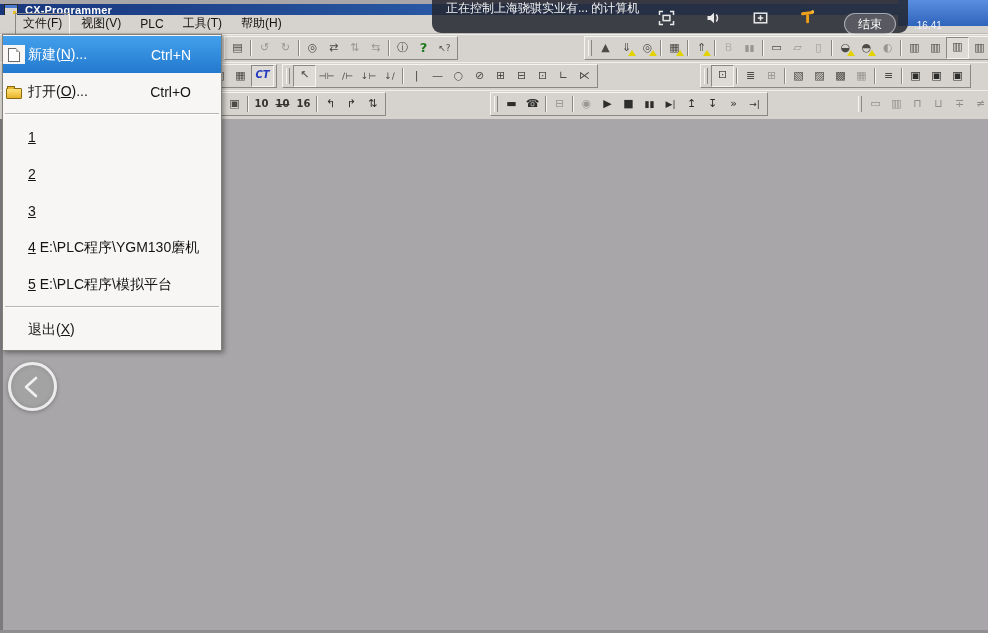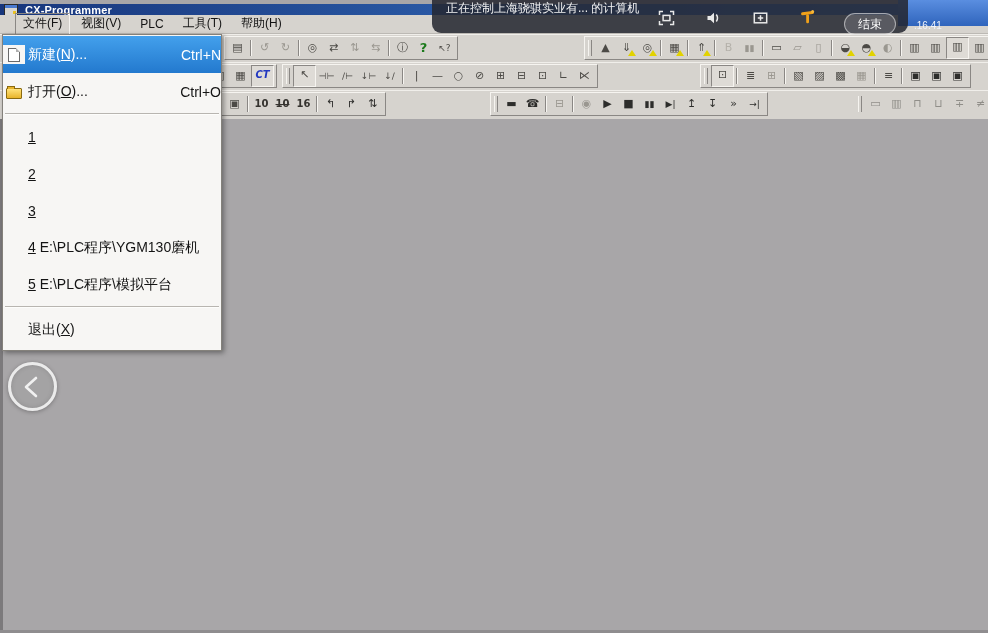--- a/index.html
+++ b/index.html
@@ -51,21 +51,21 @@
   .tsep{width:1px;height:16px;background:#8a8784;border-right:1px solid #f6f4f0;margin:0 2px;flex:none;}
   
   .menu{position:absolute;left:2px;top:34px;width:220px;background:#f7f6f4;
     border:1px solid #84817b;box-shadow:2px 2px 5px rgba(0,0,0,.38);padding:1px 0 2px;
     box-sizing:border-box;z-index:50;}
   .mi{height:37px;display:flex;align-items:center;font-size:14px;color:#141414;}
   .mi.selected{background:linear-gradient(180deg,#43a0ec,#2379ce);color:#fff;}
   .mic{width:22px;height:19px;display:flex;justify-content:center;align-items:center;flex:none;background:#f7f6f4;}
   .mlab{flex:1;padding-left:3px;white-space:nowrap;overflow:hidden;}
   .accel{text-decoration:underline;}
-  .msc{white-space:nowrap;}
+  .msc{padding-right:30px;white-space:nowrap;}
   .msep{height:1px;background:#b8b5b0;border-bottom:1px solid #fdfdfb;margin:3px 2px;}
   .ic-new{width:10px;height:12px;background:#fff;border:1px solid #6a6a6a;position:relative;}
   .ic-new::after{content:"";position:absolute;right:-1px;top:-1px;border-left:4px solid #b0b0b0;border-top:4px solid #f7f6f4;}
   .ic-open{width:14px;height:9px;background:linear-gradient(180deg,#ffe27a,#e8b42a);
     border:1px solid #8a6a10;border-radius:1px;position:relative;margin-top:3px;}
   .ic-open::before{content:"";position:absolute;left:0;top:-3px;width:6px;height:2px;
     background:#e8b42a;border:1px solid #8a6a10;border-bottom:none;}
   
   .banner{position:absolute;left:432px;top:0;width:476px;height:33px;
     background:rgba(36,39,48,.86);border-radius:0 0 9px 9px;display:flex;align-items:flex-start;

